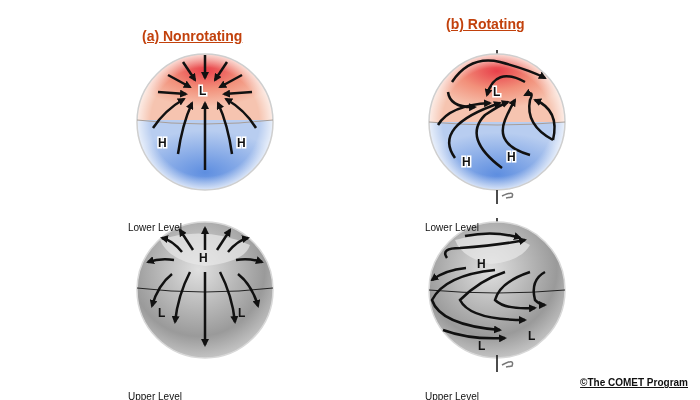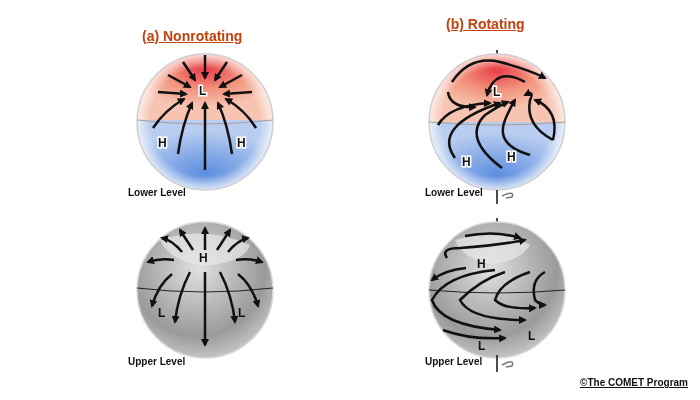--- a/index.html
+++ b/index.html
@@ -1,19 +1,19 @@
 <!DOCTYPE html>
 <html><head>
 <meta charset="utf-8">
 <style>
   html, body { margin:0; padding:0; background:#ffffff; }
   body { width:700px; height:400px; position:relative; overflow:hidden;
          font-family:"Liberation Sans", sans-serif; }
   .title { position:absolute; font-weight:bold; font-size:14px; color:#c2410c;text-decoration:underline; }
-  .level { position:absolute; font-weight:bold; font-size:10px; color:#111; }
+  .level { position:absolute; font-weight:normal; font-size:10px; color:#111;margin-top:35px; }
   .credit { position:absolute; font-weight:bold; font-size:10px; color:#111; right:12px; bottom:12px;text-decoration:underline; }
   svg { position:absolute; left:0; top:0; }
   .lbl { font-family:"Liberation Sans", sans-serif; font-weight:bold; font-size:12px; fill:#111; }
   .lblw { font-family:"Liberation Sans", sans-serif; font-weight:bold; font-size:12px; fill:#111;
           paint-order:stroke; stroke:#fff; stroke-width:3px; }
 </style>
 </head>
 <body>
 
 <div class="title" style="left:142px; top:28px;">(a) Nonrotating</div>

